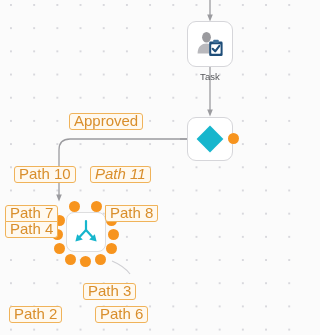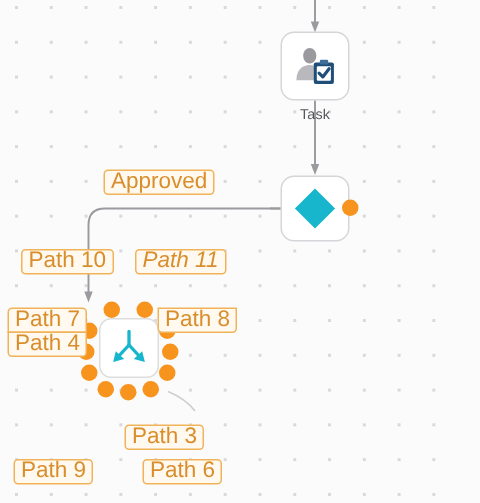--- a/index.html
+++ b/index.html
@@ -247,16 +247,16 @@
   </div>
 
   <div class="label-stack" id="stack-right">
     <div class="edge-label">Path 8</div>
   </div>
 
   <div class="edge-label" id="label-approved">Approved</div>
   <div class="edge-label" id="label-path10">Path 10</div>
   <div class="edge-label" id="label-path11">Path 11</div>
   <div class="edge-label" id="label-path3">Path 3</div>
-  <div class="edge-label" id="label-path9">Path 9</div>
+  <div class="edge-label" id="label-path9">Path 2</div>
   <div class="edge-label" id="label-path6">Path 6</div>
 
 </div>
 
 </body></html>

